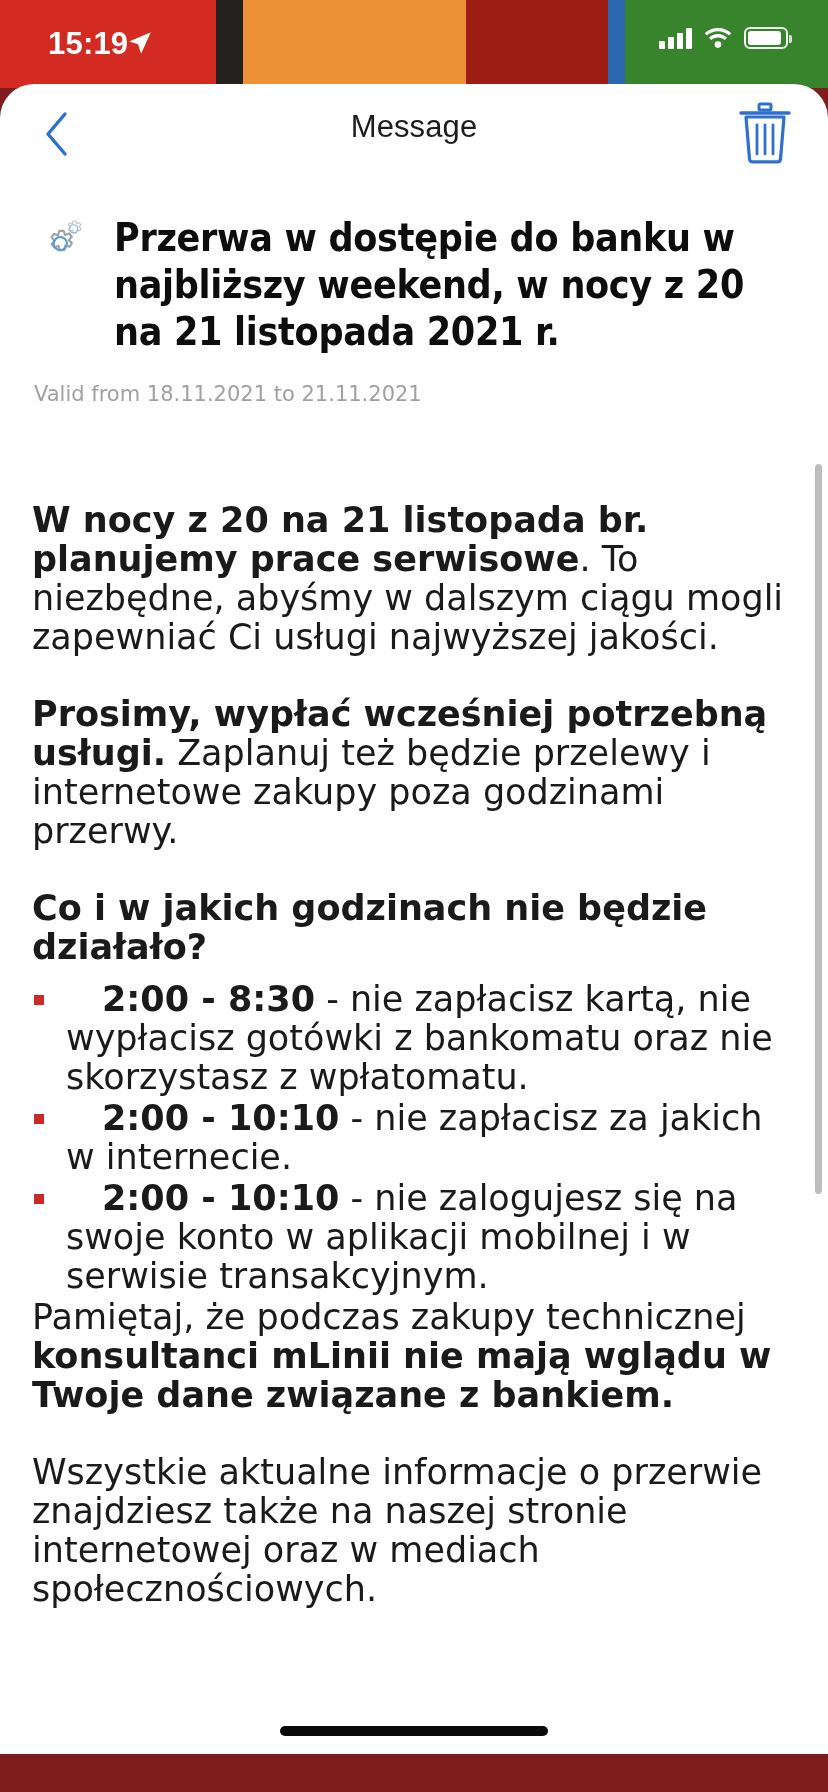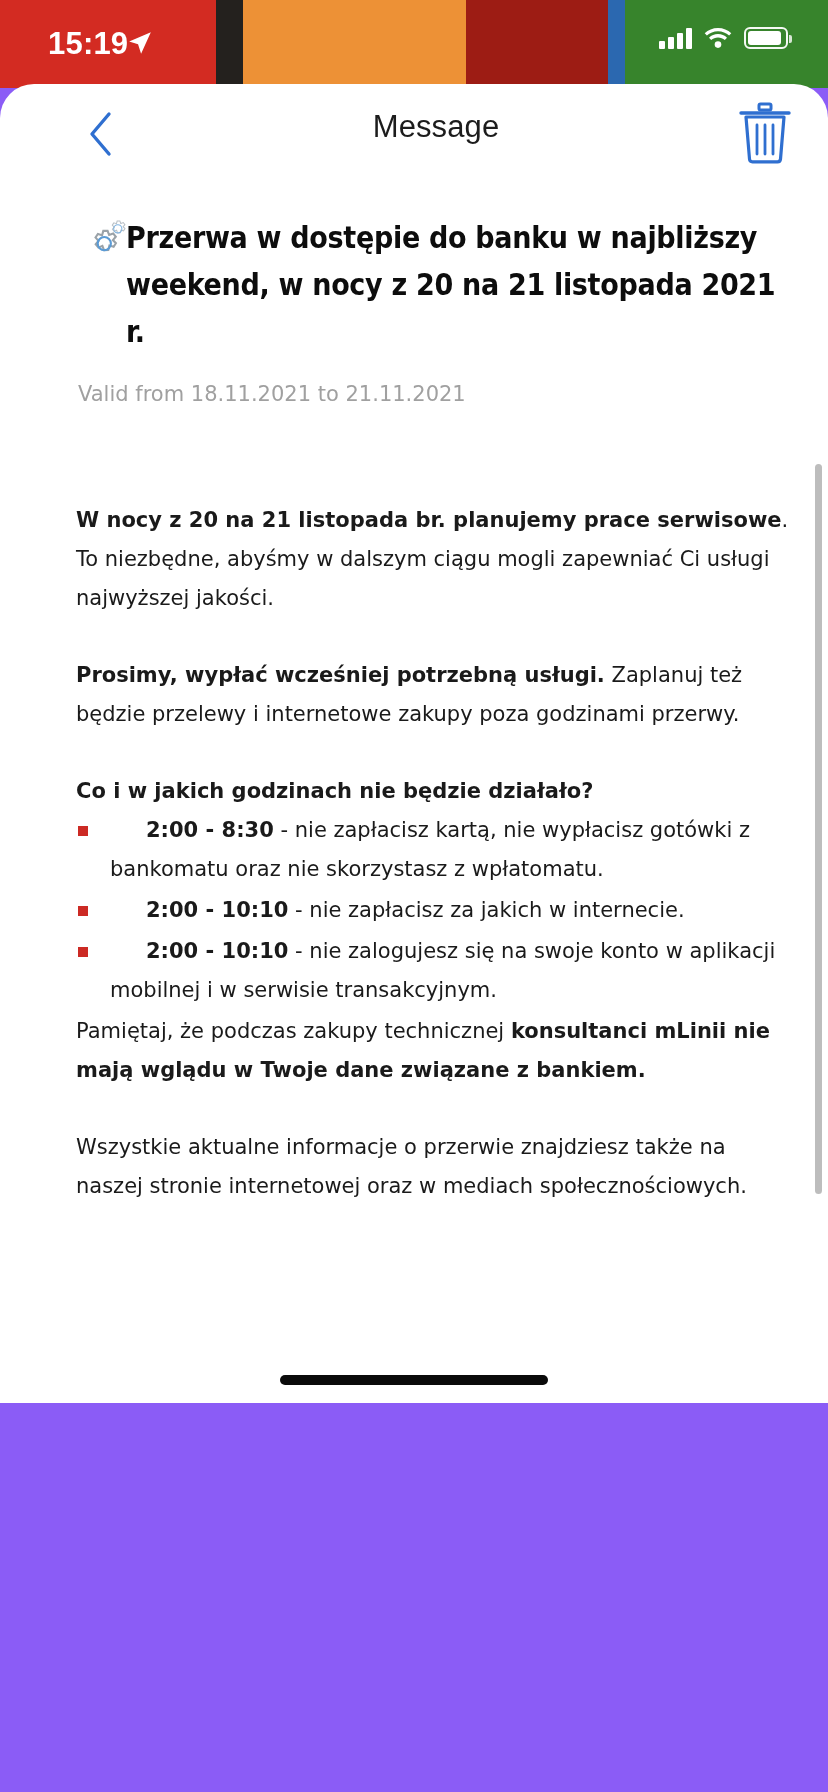--- a/index.html
+++ b/index.html
@@ -9,21 +9,21 @@
     height: 1792px;
     background: #ffffff;
     font-family: "Liberation Sans", sans-serif;
     overflow: hidden;
   }
 
   #screen {
     position: relative;
     width: 828px;
     height: 1792px;
-    background: #8b5cf6;
+    background: #7f1d1d;
     overflow: hidden;
   }
 
   
   #statusbar {
     position: absolute;
     top: 0; left: 0;
     width: 828px;
     height: 88px;
     display: flex;
@@ -99,25 +99,24 @@
     width: 33px;
     background: #ffffff;
     border-radius: 3px;
   }
 
   
   #sheet {
     position: absolute;
     top: 84px; left: 0;
     width: 828px;
-    height: 1319px;
+    height: 1670px;
     background: #ffffff;
     border-radius: 34px 34px 0 0;
     z-index: 10;
-    padding-left: 44px;
   }
 
   
   #navbar {
     position: relative;
     height: 86px;
     display: flex;
     align-items: center;
   }
   #back-btn {
@@ -148,22 +147,22 @@
     position: relative;
     padding: 44px 32px 0 32px;
   }
   #gear-icon {
     position: absolute;
     left: 30px;
     top: 48px;
     width: 58px; height: 54px;
   }
   #msg-title {
-    margin-left: 50px;
-    font-size: 30px;
+    margin-left: 82px;
+    font-size: 39px;
     line-height: 47px;
     font-weight: 700;
     color: #0d0d0d;
     letter-spacing: -0.3px;
     font-family: "DejaVu Sans", sans-serif;
     font-stretch: condensed;
   }
   #msg-valid {
     margin-top: 24px;
     margin-left: 2px;
@@ -173,26 +172,26 @@
     letter-spacing: 0px;
     font-family: "DejaVu Sans", sans-serif;
   }
 
   
   #msg-body {
     position: relative;
     padding: 0 34px 0 32px;
     margin-top: 92px;
     font-family: "DejaVu Sans", sans-serif;
-    font-size: 21px;
+    font-size: 35px;
     line-height: 39px;
     color: #1a1a1a;
   }
   #msg-body p { margin: 0 0 38px 0; }
-  #msg-body p.tight { margin-bottom: 0; }
+  #msg-body p.tight { margin-bottom: 13px; }
   #msg-body b { font-weight: 700; }
 
   ul.hours {
     list-style: none;
     margin: 0 0 0 0;
     padding: 0;
   }
   ul.hours li {
     position: relative;
     padding-left: 34px;

